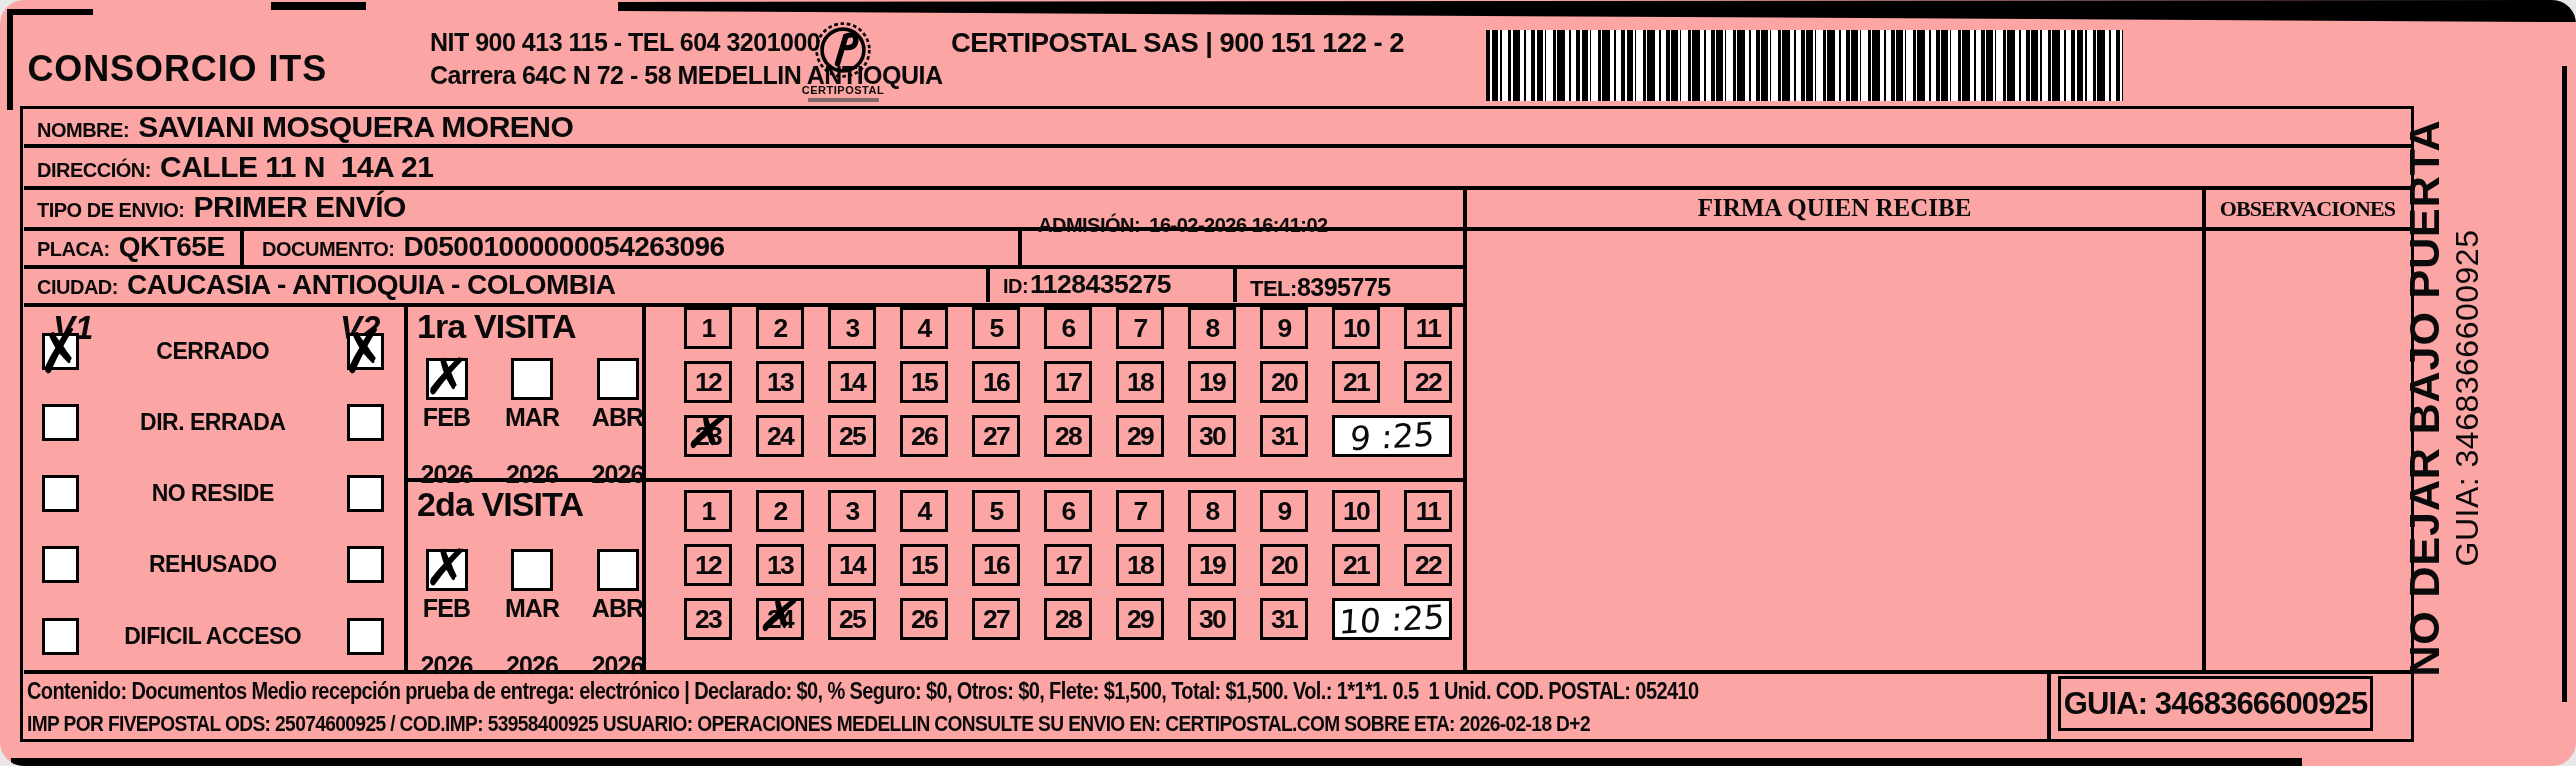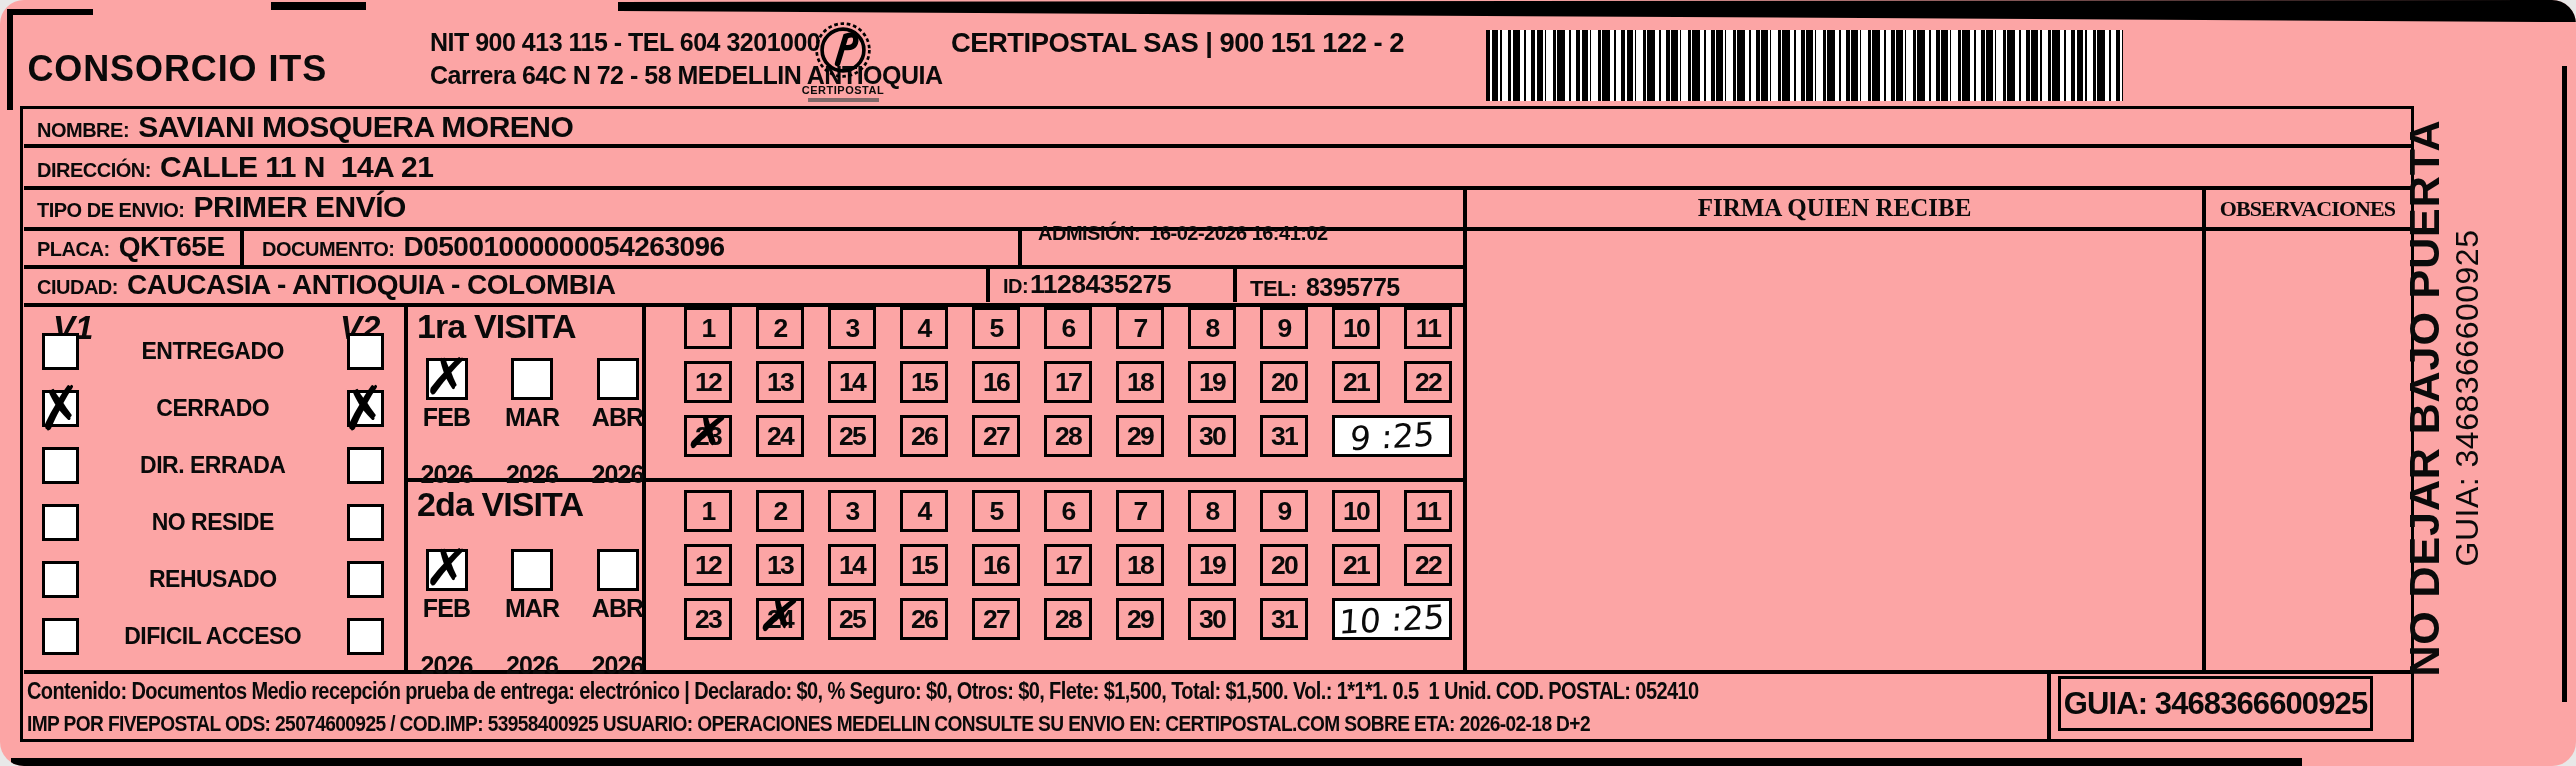--- a/index.html
+++ b/index.html
@@ -152,50 +152,45 @@
     <span class="val big">PRIMER ENVÍO</span>
   </div>
   <div class="fld" style="left:29px;top:231px">
     <span class="lab">PLACA:</span>
     <span class="val">QKT65E</span>
   </div>
   <div class="fld" style="left:254px;top:231px">
     <span class="lab">DOCUMENTO:</span>
     <span class="val">D05001000000054263096</span>
   </div>
-  <div class="fld" style="left:1030px;top:222px">
+  <div class="fld" style="left:1030px;top:214px">
     <span class="lab">ADMISIÓN:</span>
     <span class="val" style="font-size:20px">16-02-2026 16:41:02</span>
   </div>
   <div class="fld" style="left:29px;top:269px">
     <span class="lab">CIUDAD:</span>
     <span class="val">CAUCASIA - ANTIOQUIA - COLOMBIA</span>
   </div>
   <div class="fld" style="left:995px;top:269px">
     <span class="lab">ID:</span>
     <span class="val" style="margin-left:1.8px;font-size:26.5px">1128435275</span>
   </div>
   <div class="fld" style="left:1242px;top:273px">
     <span class="lab" style="font-size:22px">TEL:</span>
-    <span class="val" style="margin-left:9px;font-size:25px">8395775</span>
+    <span class="val" style="margin-left:0;font-size:25px">8395775</span>
   </div>
 
   <div class="center-h" style="left:1467px;top:194px;width:735px;font-size:25px">FIRMA QUIEN RECIBE</div>
   <div class="center-h" style="left:2204px;top:196px;width:207px;font-size:22px;letter-spacing:-0.9px">OBSERVACIONES</div>
   <div style="position:absolute;left:1467px;top:230px;width:735px;height:440px"></div>
   <div style="position:absolute;left:2206px;top:230px;width:205px;height:440px"></div>
 
   <div class="vhdr" style="left:53px;top:309px">V1</div>
   <div class="vhdr" style="left:340px;top:309px">V2</div>
   <div class="status-rows">
-      <div class="status-row">
-        <span class="cb"></span>
-        <span class="status-label">ENTREGADO</span>
-        <span class="cb"></span>
-      </div>
       <div class="status-row">
         <span class="cb">
           <i class="hx ">✗</i>
         </span>
         <span class="status-label">CERRADO</span>
         <span class="cb">
           <i class="hx ">✗</i>
         </span>
       </div>
       <div class="status-row">

